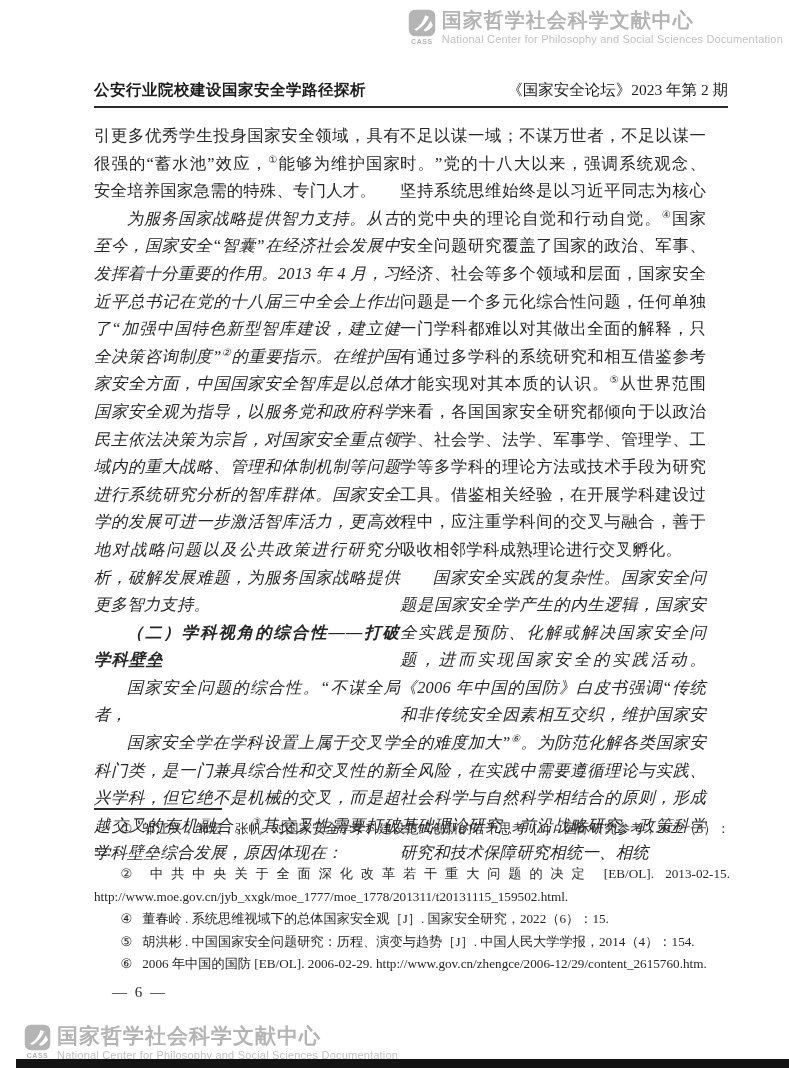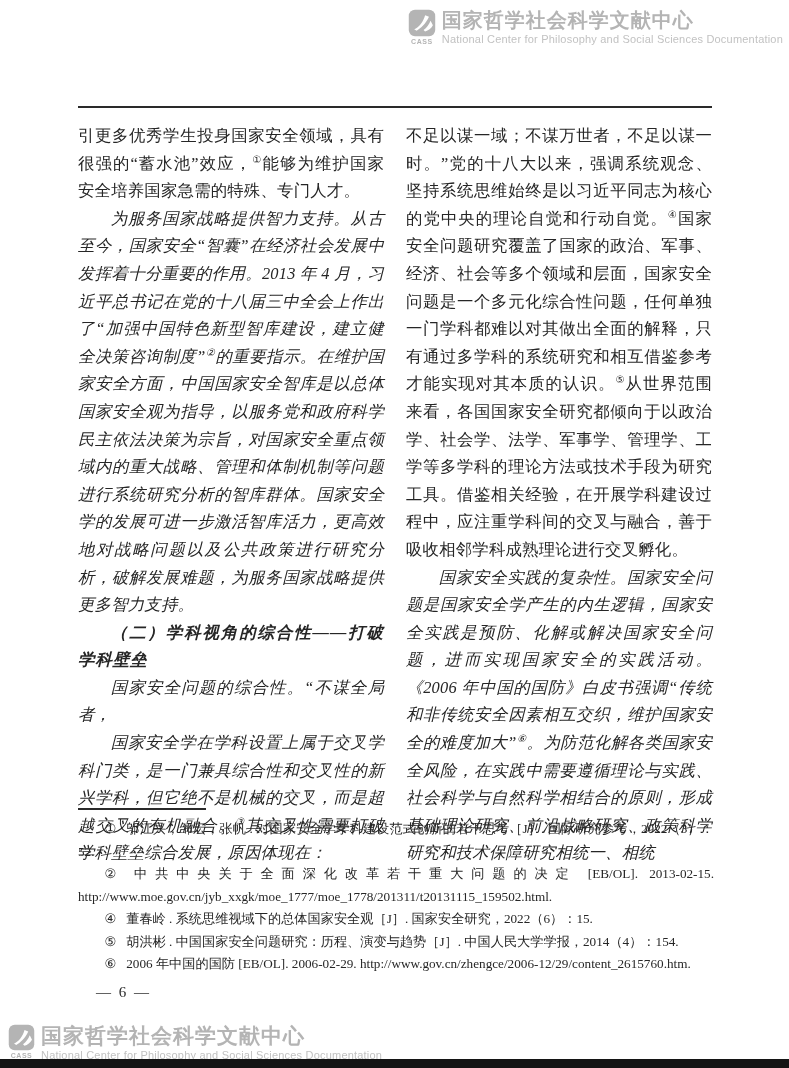--- a/index.html
+++ b/index.html
@@ -4,21 +4,21 @@
 <style>
   * { margin:0; padding:0; box-sizing:border-box; }
   html,body { width:789px; height:1068px; }
   body {
     background:#ffffff;
     font-family:"Liberation Serif","DejaVu Serif",serif;
     color:#262626;
     position:relative;
     overflow:hidden;
   }
-  .page { position:absolute; inset:0; background:#fff; }
+  .page { position:absolute; inset:0; background:#fff;margin-left:16px; }
 
   
   .brand { position:absolute; display:flex; align-items:flex-start; color:#b4b4b4; }
   .brand-top { top:9px; right:6px; }
   .brand-bottom { top:1024px; left:8px; }
   .brand .logo-wrap { display:flex; flex-direction:column; align-items:center; margin-right:6px; }
   .brand .logo-svg { display:block; }
   .brand .abbr {
     font-family:"Liberation Sans","DejaVu Sans",sans-serif;
     font-weight:bold; font-size:7px; letter-spacing:.5px; color:#b4b4b4; margin-top:1px;
@@ -45,21 +45,21 @@
   }
   .run-issue { font-size:15.5px; color:#1c1c1c; }
   .head-rule {
     position:absolute; top:106px; left:78px; width:634px;
     border-top:2px solid #2a2a2a;
   }
 
   
   .columns {
     position:absolute; top:122px; left:78px; width:634px;
-    display:flex; gap:22px;
+    display:flex; 
   }
   .col { width:306px; }
   .para, .heading {
     font-size:16.4px; line-height:27.6px; text-align:justify;
     letter-spacing:.2px; color:#262626;
   }
   .indent { text-indent:2em;font-style:italic; }
   .heading { font-weight:bold; letter-spacing:1px; }
   .para sup, .heading sup, .fn sup {
     font-size:.62em; vertical-align:super; line-height:0;
@@ -100,20 +100,24 @@
         </svg>
       </span>
       <span class="abbr">CASS</span>
     </div>
     <div class="text-wrap">
       <span class="cn">国家哲学社会科学文献中心</span>
       <span class="en">National Center for Philosophy and Social Sciences Documentation</span>
     </div>
   </div>
 
+  <div class="run-head">
+    <span class="run-title">公安行业院校建设国家安全学路径探析</span>
+    <span class="run-issue">《国家安全论坛》2023 年第 2 期</span>
+  </div>
   <div class="head-rule"></div>
 
   <div class="columns">
     <div class="col">
       <div class="para rich">引更多优秀学生投身国家安全领域，具有很强的“蓄水池”效应，<sup>①</sup>能够为维护国家安全培养国家急需的特殊、专门人才。</div>
       <div class="para rich indent">为服务国家战略提供智力支持。从古至今，国家安全“智囊”在经济社会发展中发挥着十分重要的作用。2013 年 4 月，习近平总书记在党的十八届三中全会上作出了“加强中国特色新型智库建设，建立健全决策咨询制度”<sup>②</sup>的重要指示。在维护国家安全方面，中国国家安全智库是以总体国家安全观为指导，以服务党和政府科学民主依法决策为宗旨，对国家安全重点领域内的重大战略、管理和体制机制等问题进行系统研究分析的智库群体。国家安全学的发展可进一步激活智库活力，更高效地对战略问题以及公共政策进行研究分析，破解发展难题，为服务国家战略提供更多智力支持。</div>
       <div class="heading rich indent">（二）学科视角的综合性——打破学科壁垒</div>
       <div class="para rich indent">国家安全问题的综合性。“不谋全局者，</div>
       <div class="para rich indent">国家安全学在学科设置上属于交叉学科门类，是一门兼具综合性和交叉性的新兴学科，但它绝不是机械的交叉，而是超越交叉的有机融合。<sup>③</sup>其交叉性需要打破学科壁垒综合发展，原因体现在：</div>
     </div>

